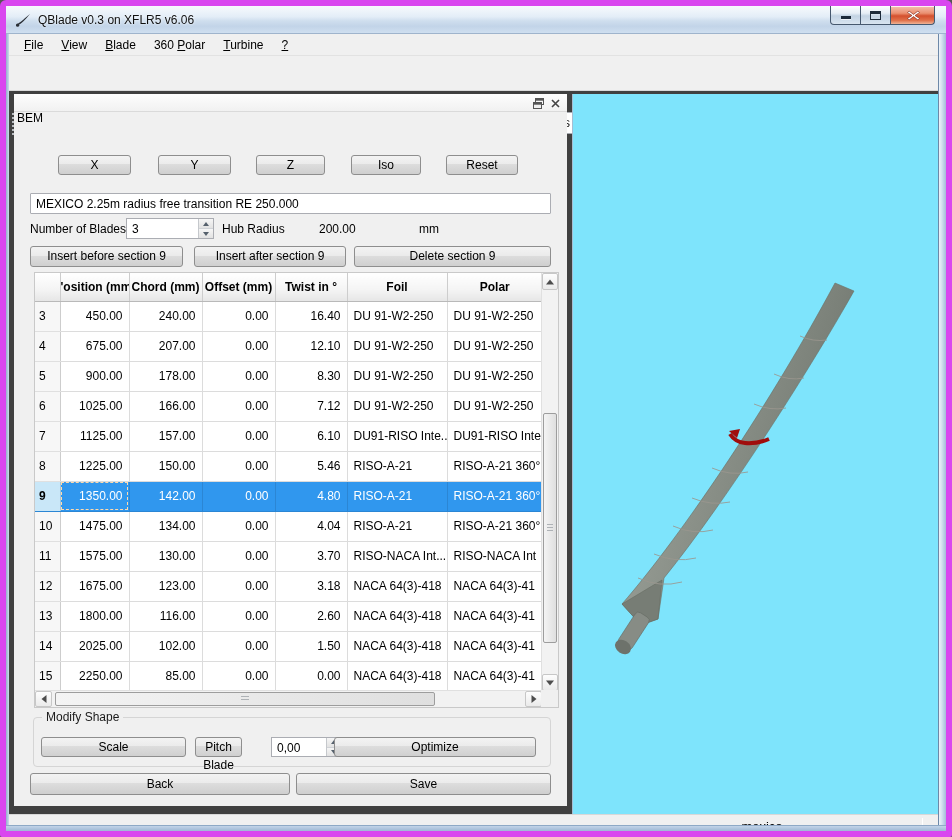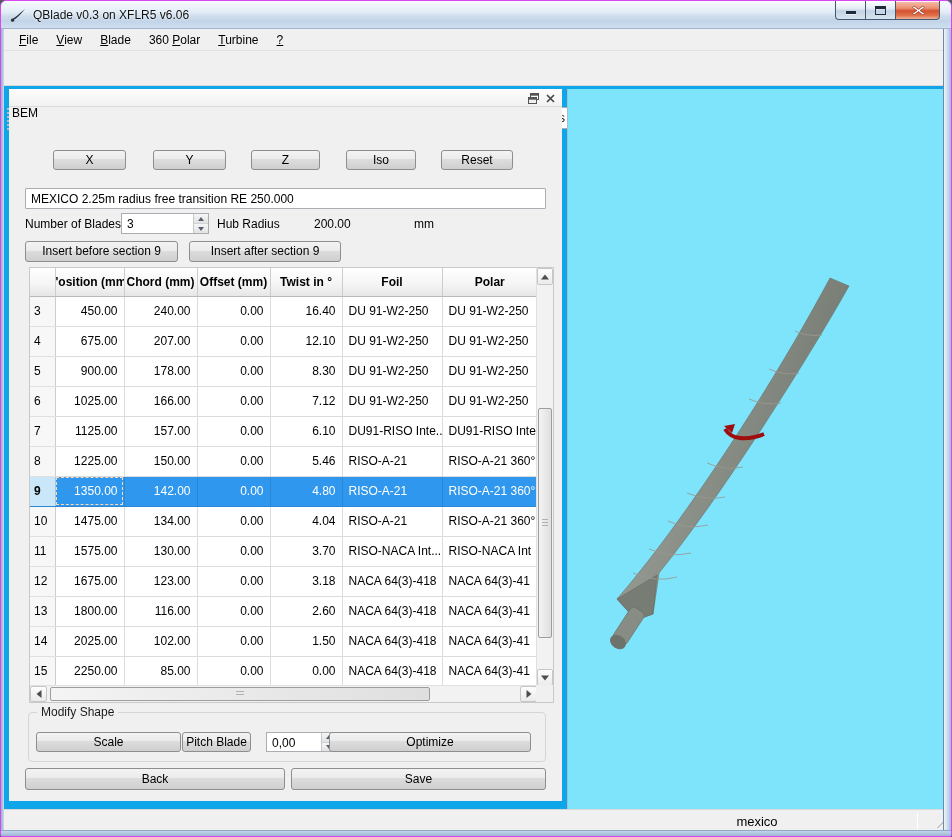--- a/index.html
+++ b/index.html
@@ -1,20 +1,20 @@
 <!DOCTYPE html>
 <html><head>
 <meta charset="utf-8">
 <style>
   * { margin:0; padding:0; box-sizing:border-box; }
   html,body { width:952px; height:837px; }
   body { font-family:"Liberation Sans", sans-serif; font-size:12px; color:#000; background:#555; }
 
-  .window { position:relative; width:952px; height:837px; background:#0ea5e9;
-            border:1px solid #d946ef; border-radius:6px 6px 2px 2px; overflow:hidden; }
+  .window { position:relative; width:952px; height:837px; background:#404040;
+            border:6px solid #d946ef; border-radius:6px 6px 2px 2px; overflow:hidden; }
 
   
   .titlebar { position:absolute; left:0; top:0; width:100%; height:28px;
     background:linear-gradient(180deg,#f7fafd 0%,#e3edf7 40%,#cfdeee 55%,#c2d4e8 75%,#cfdff0 100%);
     border-bottom:1px solid #9fb4cc; }
   .app-icon { position:absolute; left:9px; top:6px; width:16px; height:16px; }
   .title-text { position:absolute; left:32px; top:7px; font-size:12px; color:#111;
     text-shadow:0 0 3px #fff; }
   .win-controls { position:absolute; right:11px; top:0; display:flex; }
   .win-btn { height:19px; border:1px solid #46586e; border-top:none; position:relative;
@@ -249,20 +249,21 @@
           <div class="arr-up"></div>
           <div class="arr-dn"></div>
         </div>
     </div>
     <span class="label" style="left:208px;top:128px">Hub Radius</span>
     <span class="label" style="left:305px;top:128px">200.00</span>
     <span class="label" style="left:405px;top:128px">mm</span>
 
     <div class="btn" style="left:16px;top:152px;width:153px;height:21px">Insert before section 9</div>
     <div class="btn" style="left:180px;top:152px;width:152px;height:21px">Insert after section 9</div>
+    <div class="btn" style="left:340px;top:152px;width:197px;height:21px">Delete section 9</div>
 
     <div class="table-widget">
       <table>
         <colgroup>
           <col style="width:25px">
             <col style="width:69px">
             <col style="width:73px">
           <col style="width:73px">
             <col style="width:72px">
             <col style="width:100px">
@@ -423,21 +424,21 @@
             <span class="tri right"></span>
           </div>
       </div>
       <div class="sb-corner"></div>
     </div>
 
     <div class="groupbox" style="left:19px;top:623px;width:518px;height:50px">
       <span class="group-label">Modify Shape</span>
     </div>
     <div class="btn" style="left:27px;top:643px;width:145px">Scale</div>
-    <div class="btn" style="left:173px;top:643px;width:69px">Pitch Blade</div>
+    <div class="btn" style="left:181px;top:643px;width:47px">Pitch Blade</div>
     <div class="spinbox" style="left:257px;top:643px;width:71px;height:20px">
       <span class="val">0,00</span>
       <div class="spin-btns">
           <div class="arr-up"></div>
           <div class="arr-dn"></div>
         </div>
     </div>
     <div class="btn" style="left:320px;top:643px;width:202px">Optimize</div>
 
     <div class="btn" style="left:16px;top:679px;width:260px;height:22px;line-height:20px">Back</div>

